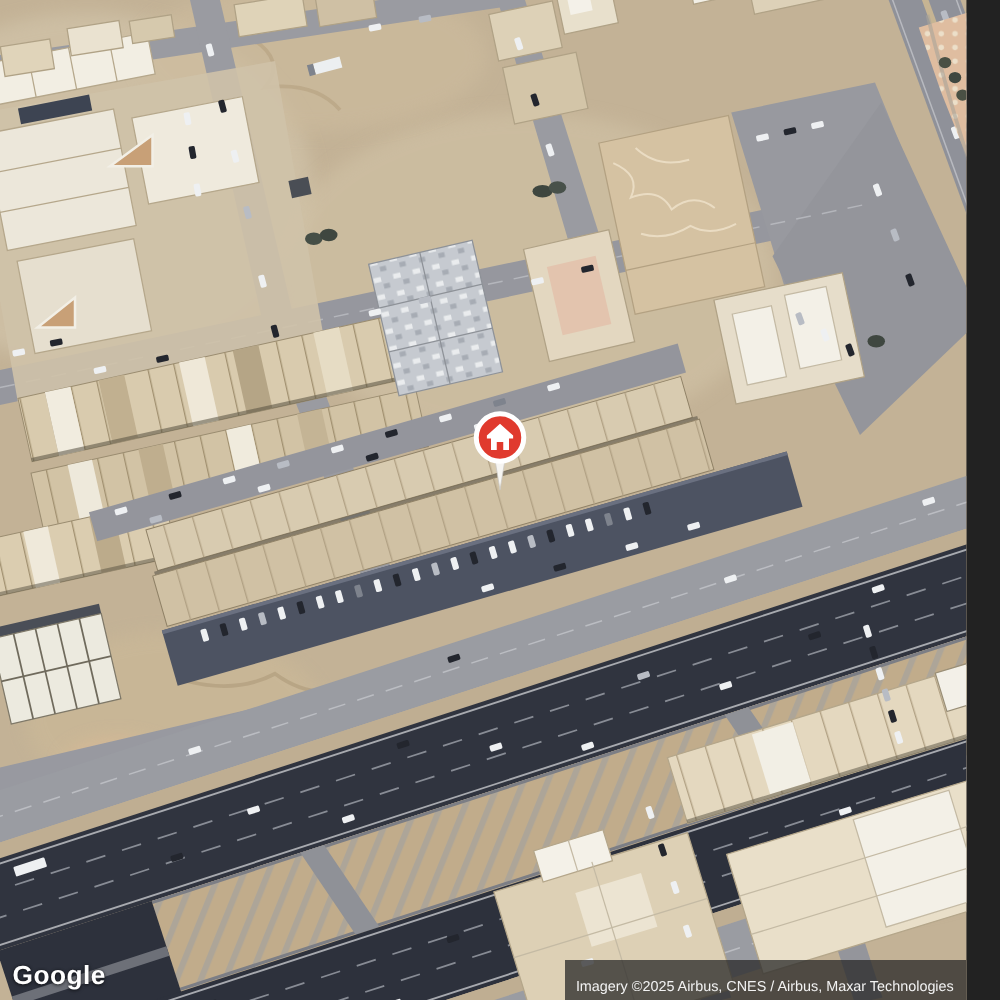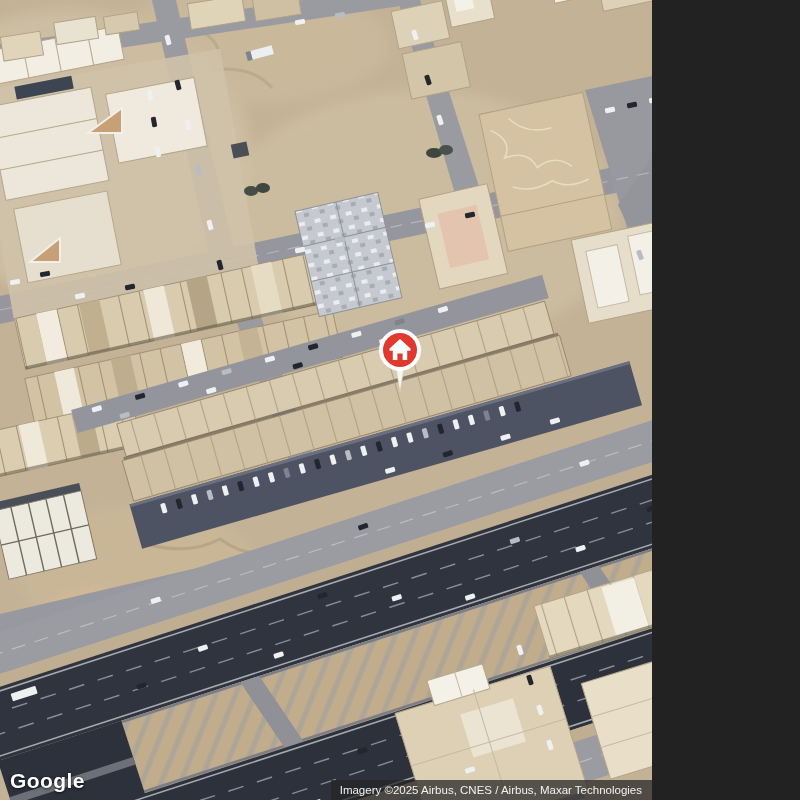--- a/index.html
+++ b/index.html
@@ -1,31 +1,31 @@
 <!DOCTYPE html>
 <html><head>
 <meta charset="utf-8">
 <style>
   html,body{margin:0;padding:0;background:#222;}
   .map{
-    position:relative;width:652px;height:800px;overflow:hidden;
+    position:relative;width:773px;height:800px;overflow:hidden;
     font-family:"Liberation Sans",sans-serif;cursor:grab;background:#c3b296;
   }
   .scene{position:absolute;left:0;top:0;}
   .marker{position:absolute;left:372px;top:324px;width:56px;height:72px;}
   .google-logo{
     position:absolute;left:10px;bottom:7px;color:#ffffff;
     font-size:21px;font-weight:700;letter-spacing:0.4px;
     text-shadow:0 1px 3px rgba(0,0,0,0.6),0 0 2px rgba(0,0,0,0.4);
     user-select:none;
   }
   .attribution{
     position:absolute;right:0;bottom:0;height:20px;line-height:20px;
     background:rgba(38,38,38,0.74);color:#f2f2f2;font-size:11.5px;
-    padding:0 10px 0 9px;white-space:nowrap;
+    padding:12px 10px 0 9px;white-space:nowrap;
   }
 </style>
 </head>
 <body>
 
 <div class="map">
 
   <svg class="scene" width="800" height="800" viewBox="0 0 800 800">
     <defs>
       <rect id="car" x="-5" y="-2.5" width="10" height="5" rx="1.3"></rect>

